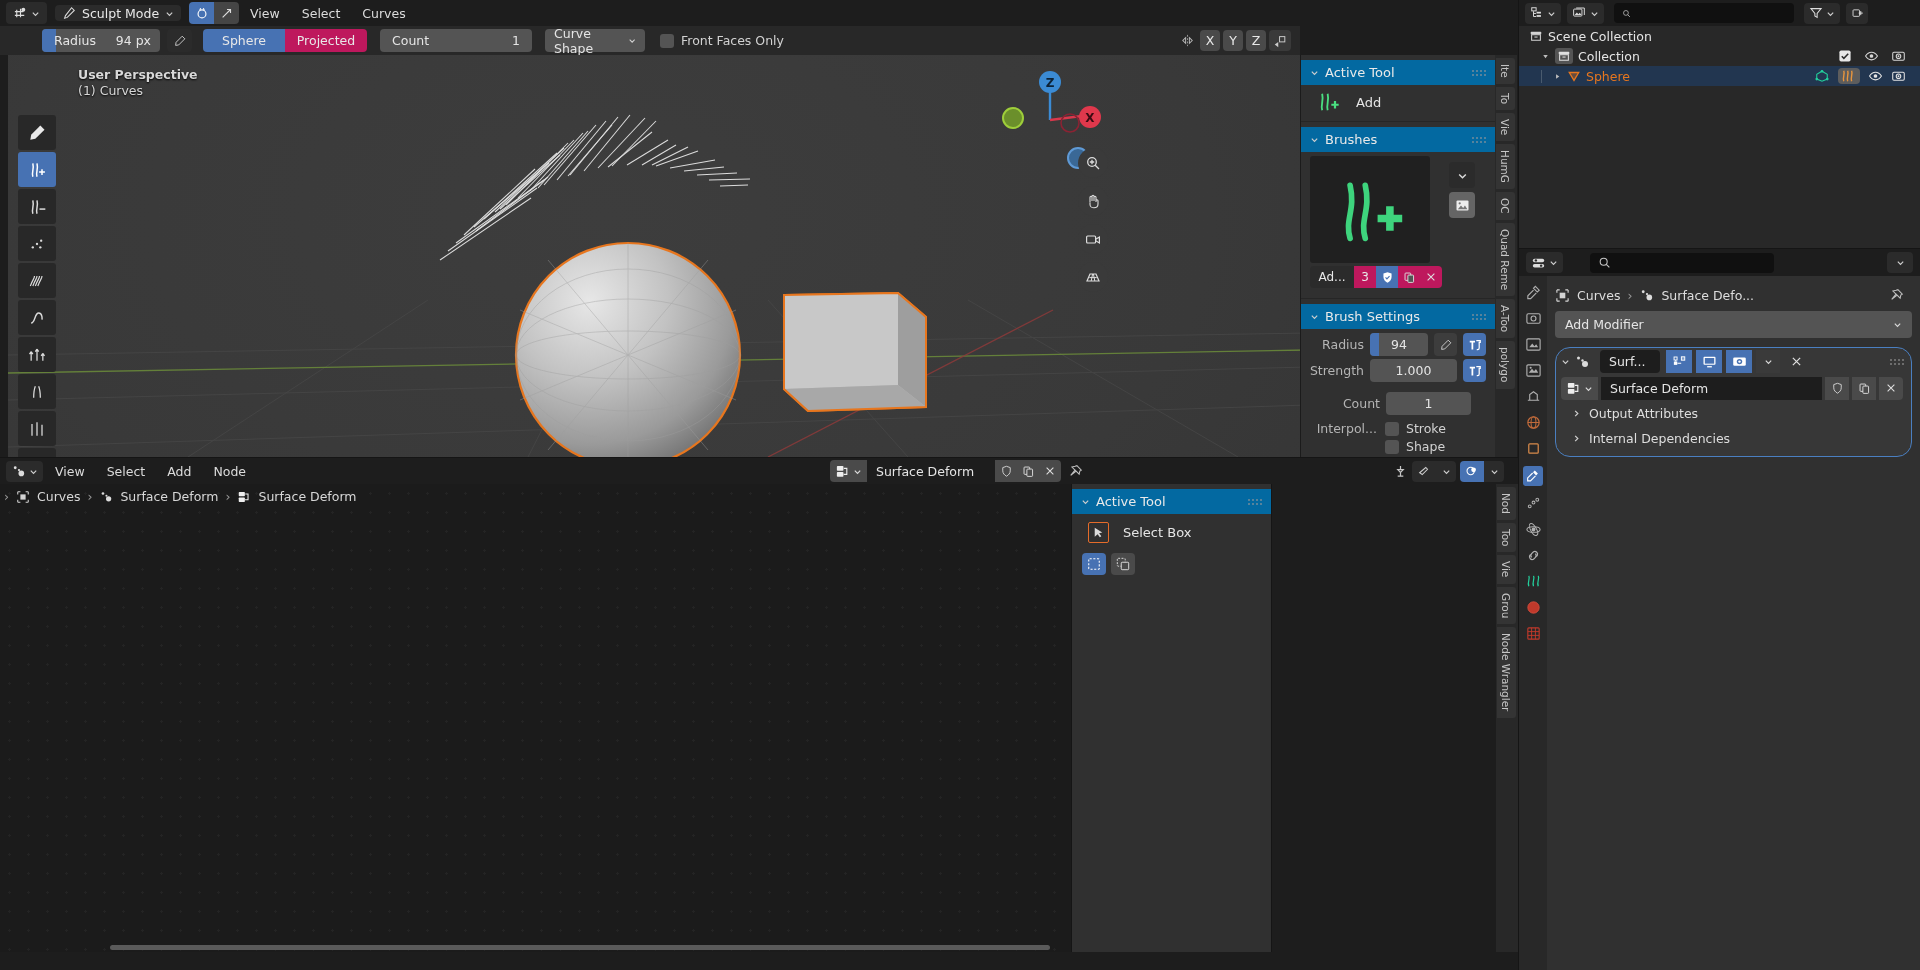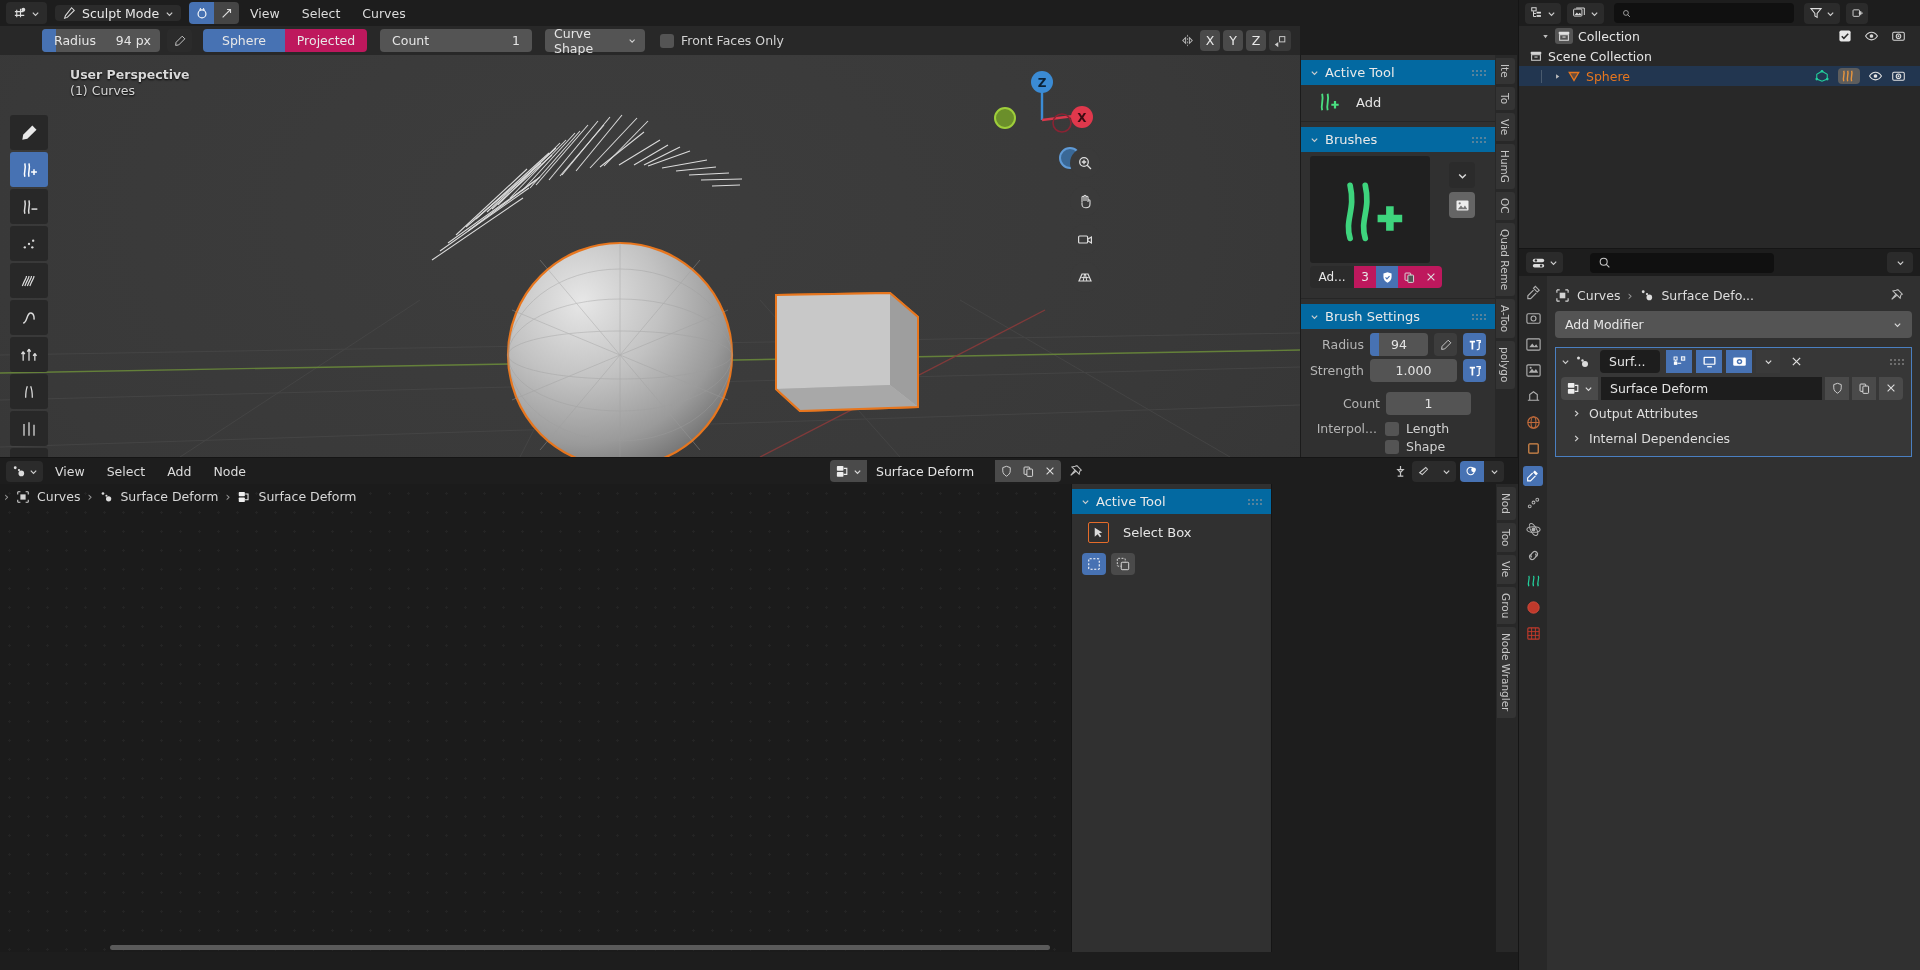--- a/index.html
+++ b/index.html
@@ -26,21 +26,21 @@
   .grip{display:grid;grid-template-columns:repeat(4,2px);grid-template-rows:repeat(2,2px);gap:2px;opacity:.55;}
   .grip i{display:block;width:2px;height:2px;background:#9a9a9a;}
   .chev{width:9px;height:9px;}
 
   
   #topbar{position:absolute;left:0;top:0;width:1920px;height:26px;background:#1d1d1d;display:flex;align-items:center;padding:0 6px;}
   #topbar .menu{padding:0 11px;color:#dcdcdc;font-size:12.5px;}
   #tool-hdr{position:absolute;left:0;top:26px;width:1300px;height:29px;background:#282828;display:flex;align-items:center;padding-left:42px;gap:7px;}
 
   
-  #viewport{position:absolute;left:0;top:55px;width:1300px;height:402px;
+  #viewport{position:absolute;left:8px;top:55px;width:1300px;height:402px;
     background:
       radial-gradient(ellipse 1100px 700px at 46% 40%, #3d3d3d 0%, #393939 55%, #333 100%);
     overflow:hidden;}
   .vp-text{position:absolute;left:70px;color:#d8d8d8;font-size:12.5px;text-shadow:0 1px 2px #000;}
 
   
   #vtoolbar{position:absolute;left:10px;top:60px;width:38px;display:flex;flex-direction:column;gap:2px;z-index:6;}
   .tbtn{width:38px;height:35px;background:#282828;display:flex;align-items:center;justify-content:center;border-radius:3px;}
   .tbtn.act{background:#4772b3;}
 
@@ -60,21 +60,21 @@
   #outl-hdr{height:26px;display:flex;align-items:center;gap:6px;padding:0 6px;background:#1d1d1d;}
   .o-row{height:20px;display:flex;align-items:center;gap:5px;padding-left:8px;font-size:12.5px;}
   .o-row.sel{background:#223650;}
 
   
   #props{position:absolute;left:1518px;top:248px;width:402px;height:722px;background:#303030;border-left:1px solid #151515;border-top:1px solid #151515;}
   #props-hdr{height:27px;display:flex;align-items:center;gap:7px;padding:0 7px;background:#1d1d1d;}
   #ptabs{position:absolute;left:0;top:27px;width:28px;bottom:0;background:#282828;display:flex;flex-direction:column;align-items:center;padding-top:8px;gap:9px;}
   #pbody{position:absolute;left:28px;top:27px;right:0;bottom:0;padding:6px 8px 0 8px;}
   .breadcrumb{display:flex;align-items:center;gap:7px;height:26px;font-size:12.5px;color:#dedede;}
-  .modbox{border:1px solid #4a7fc1;border-radius:0;background:#373737;margin-top:9px;}
+  .modbox{border:1px solid #4a7fc1;border-radius:15px;background:#373737;margin-top:9px;}
   .mod-hdr{display:flex;align-items:center;gap:4px;height:27px;padding:0 5px;}
   .mod-sub{display:flex;align-items:center;gap:3px;height:26px;padding:0 8px 0 5px;}
   .mod-item{display:flex;align-items:center;gap:8px;height:25px;padding-left:16px;font-size:12.5px;color:#dedede;}
 
   
   #nodewrap{position:absolute;left:0;top:457px;width:1518px;height:513px;background:#1d1d1d;border-top:1px solid #151515;}
   #node-hdr{height:26px;display:flex;align-items:center;gap:2px;padding:0 6px;background:#1d1d1d;}
   #node-hdr .menu{padding:0 10px;font-size:12.5px;color:#dcdcdc;}
   #nodecanvas{position:absolute;left:0;top:26px;width:1071px;bottom:18px;
      background-color:#1b1b1b;
@@ -613,21 +613,21 @@
     <span class="muted">Count</span>
     <div class="pill" style="width:85px;justify-content:center;">
       <span>1</span>
     </div>
   </div>
 
   <div class="row" style="padding:6px 0 0 0;justify-content:flex-end;gap:8px;">
     <span class="muted">Interpol...</span>
     <div class="row" style="gap:7px;width:110px;">
       <span style="width:14px;height:14px;background:#545454;border-radius:3px;"></span>
-      <span class="lbl">Length</span>
+      <span class="lbl">Stroke</span>
     </div>
   </div>
   <div class="row" style="padding:3px 0 0 0;justify-content:flex-end;gap:8px;">
     <div class="row" style="gap:7px;width:110px;">
       <span style="width:14px;height:14px;background:#545454;border-radius:3px;"></span>
       <span class="lbl">Shape</span>
     </div>
   </div>
 </div>
 
@@ -681,20 +681,31 @@
           </svg>
     </div>
     <div class="btn dark" style="height:21px;width:22px;padding:0;">
       <svg width="13" height="13" viewBox="0 0 16 16">
             <rect x="2.5" y="3.5" width="8" height="8" rx="1" stroke="#ddd" stroke-width="1.1" fill="none"></rect>
             <path d="M12 5v5M9.5 7.5h5" stroke="#ddd" stroke-width="1.2"></path>
           </svg>
     </div>
   </div>
 
+  <div class="o-row" style="padding-left:10px;">
+    <span class="ic">
+      <svg width="14" height="14" viewBox="0 0 16 16">
+            <rect x="2" y="3.2" width="12" height="3" rx=".7" fill="#d3d3d3"></rect>
+            <path d="M3 6.6h10v6.2H3z" stroke="#d3d3d3" stroke-width="1.2" fill="none"></path>
+            <path d="M6.2 9.2h3.6" stroke="#d3d3d3" stroke-width="1.2"></path>
+          </svg>
+    </span>
+    <span>Scene Collection</span>
+  </div>
+
   <div class="o-row" style="padding-left:22px;">
     <svg width="9" height="9" viewBox="0 0 10 10">
           <path d="M2.5 3.4h5L5 7z" fill="#bdbdbd"></path>
         </svg>
     <span class="ic" style="background:#545454;border-radius:3px;padding:1px 2px;">
       <svg width="14" height="14" viewBox="0 0 16 16">
             <rect x="2" y="3.2" width="12" height="3" rx=".7" fill="#e0e0e0"></rect>
             <path d="M3 6.6h10v6.2H3z" stroke="#e0e0e0" stroke-width="1.2" fill="none"></path>
             <path d="M6.2 9.2h3.6" stroke="#e0e0e0" stroke-width="1.2"></path>
           </svg>
@@ -708,31 +719,20 @@
       <svg width="15" height="14" viewBox="0 0 16 16">
             <path d="M1.2 8C3 5 5.3 3.6 8 3.6S13 5 14.8 8C13 11 10.7 12.4 8 12.4S3 11 1.2 8z" stroke="#d6d6d6" stroke-width="1.2" fill="none"></path>
             <circle cx="8" cy="8" r="2.1" fill="#d6d6d6"></circle>
           </svg>
       <svg width="15" height="14" viewBox="0 0 16 16">
             <rect x="1.4" y="3.8" width="13.2" height="9" rx="1.4" stroke="#d6d6d6" stroke-width="1.2" fill="none"></rect>
             <circle cx="8" cy="8.3" r="2.6" stroke="#d6d6d6" stroke-width="1.2" fill="none"></circle>
             <circle cx="8" cy="8.3" r="1.1" fill="#d6d6d6"></circle>
           </svg>
     </span>
-  </div>
-
-  <div class="o-row" style="padding-left:10px;">
-    <span class="ic">
-      <svg width="14" height="14" viewBox="0 0 16 16">
-            <rect x="2" y="3.2" width="12" height="3" rx=".7" fill="#d3d3d3"></rect>
-            <path d="M3 6.6h10v6.2H3z" stroke="#d3d3d3" stroke-width="1.2" fill="none"></path>
-            <path d="M6.2 9.2h3.6" stroke="#d3d3d3" stroke-width="1.2"></path>
-          </svg>
-    </span>
-    <span>Scene Collection</span>
   </div>
 
   <div class="o-row sel" style="padding-left:22px;">
     <span style="width:7px;height:13px;border-left:1px solid #4a5b6e;display:inline-block;"></span>
     <svg width="9" height="9" viewBox="0 0 10 10">
           <path d="M3.4 2.5v5L7 5z" fill="#bdbdbd"></path>
         </svg>
     <span class="ic">
       <svg width="14" height="14" viewBox="0 0 16 16">
             <path d="M2.6 4h10.8L8 13z" stroke="#e7761e" stroke-width="1.5" fill="#e7761e" fill-opacity=".35"></path>

